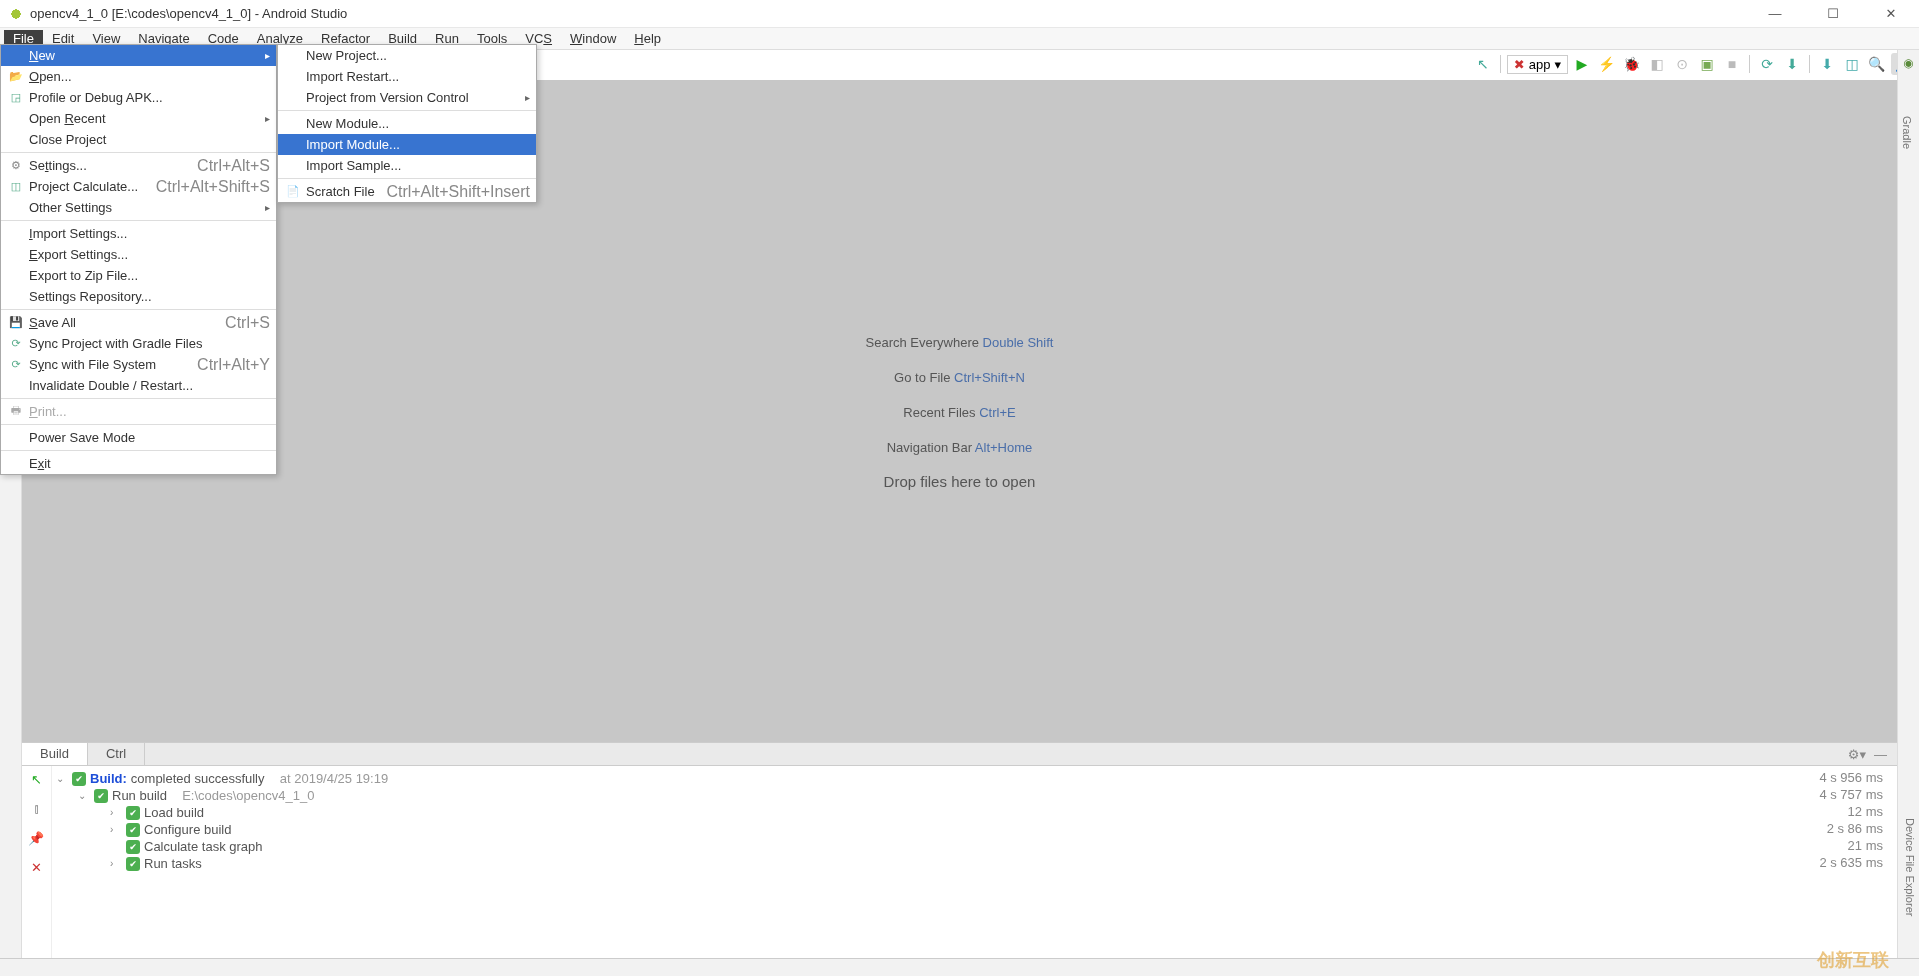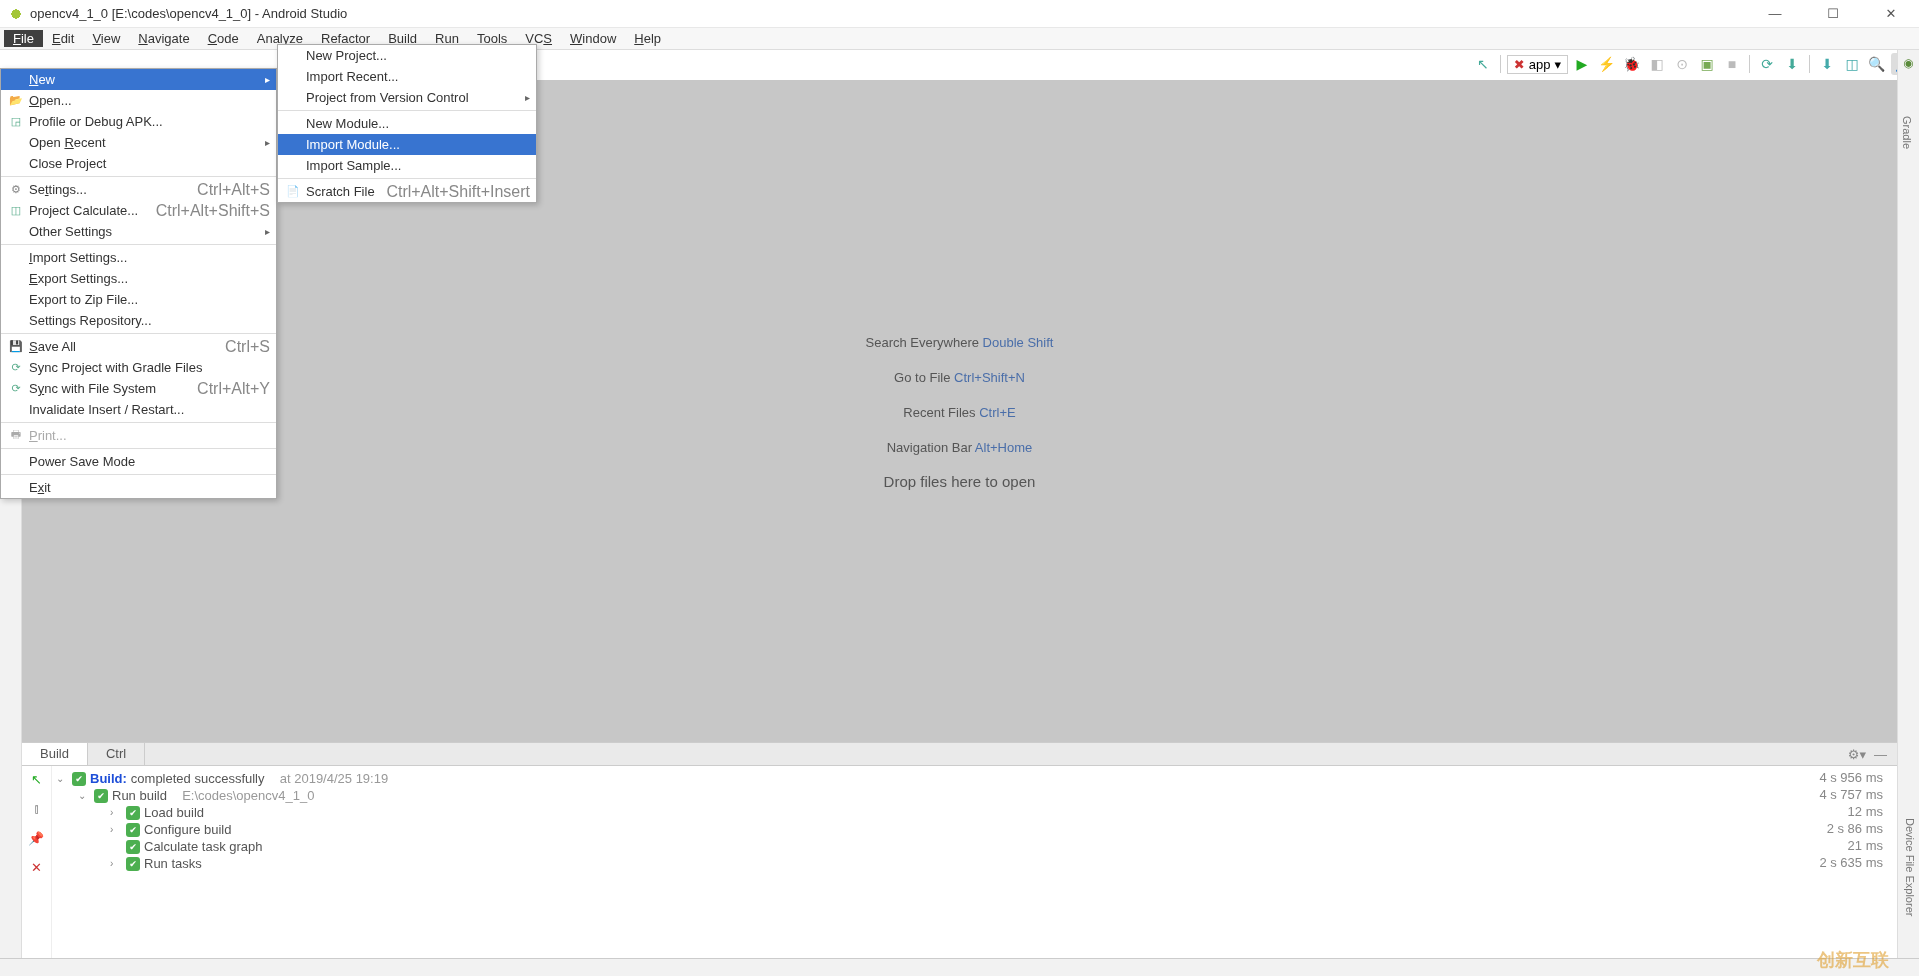--- a/index.html
+++ b/index.html
@@ -19,21 +19,21 @@
 .toolbar .appsel { border: 1px solid #ccc; padding: 1px 6px; display: flex; align-items: center; gap: 4px; font-size: 12px; }
 .content { position: absolute; top: 80px; left: 22px; right: 22px; bottom: 234px; background: #c7c7c7; display: flex; flex-direction: column; align-items: center; justify-content: center; gap: 18px; }
 .content .line { color: #555; font-size: 15px; }
 .content .line .kbd { color: #4a6ea9; }
 .left-gutter { position: absolute; left: 0; top: 80px; width: 22px; bottom: 0; background: #f2f2f2; border-right: 1px solid #ddd; }
 .right-gutter { position: absolute; right: 0; top: 50px; width: 22px; bottom: 0; background: #f2f2f2; border-left: 1px solid #ddd; }
 .right-gutter .vlabel { writing-mode: vertical-rl; color: #777; font-size: 11px; margin-top: 44px; margin-left: 3px; }
 .right-gutter .gicon { width: 16px; height: 16px; margin: 6px auto; font-size: 12px; text-align: center; color: #5a8a3a; }
 .left-gutter .vlabel { writing-mode: vertical-rl; transform: rotate(180deg); color: #777; font-size: 11px; margin: 12px auto; }
 .left-gutter .vicon { width: 14px; height: 14px; margin: 4px auto; font-size: 11px; text-align: center; }
-.dropdown1 { position: absolute; top: 44px; left: 0; width: 277px; background: #fff; border: 1px solid #aaa; box-shadow: 2px 2px 6px rgba(0,0,0,0.2); z-index: 10; margin-top: 24px; }
+.dropdown1 { position: absolute; top: 44px; left: 0; width: 277px; background: #fff; border: 1px solid #aaa; box-shadow: 2px 2px 6px rgba(0,0,0,0.2); z-index: 10; }
 .dropdown2 { position: absolute; top: 44px; left: 277px; width: 260px; background: #fff; border: 1px solid #aaa; box-shadow: 2px 2px 6px rgba(0,0,0,0.2); z-index: 11; }
 .dditem { height: 21px; display: flex; align-items: center; padding: 0 6px; color: #333; position: relative; }
 .dditem.sel { background: #3874d0; color: #fff; }
 .dditem .icon { width: 18px; height: 16px; margin-right: 4px; display: inline-flex; align-items: center; justify-content: center; font-size: 11px; }
 .dditem .lbl { flex: 1; }
 .dditem .kbd { font-size: 16px; color: #888; }
 .dditem .sub { position: absolute; right: 6px; font-size: 10px; color: #666; }
 .dditem.sel .sub { color: #fff; }
 .dditem .ul { text-decoration: underline; }
 .ddsep { height: 1px; background: #ddd; margin: 2px 0; }
@@ -201,21 +201,21 @@
       <span class="icon" style="color:#5a8">⟳</span>
       <span class="lbl">Sync Project with Gradle Files</span>
     </div>
   <div class="dditem">
       <span class="icon" style="color:#5a8">⟳</span>
       <span class="lbl">S<span class="ul">y</span>nc with File System</span>
       <span class="kbd">Ctrl+Alt+Y</span>
     </div>
   <div class="dditem">
       <span class="icon"></span>
-      <span class="lbl">Invalidate Insert / Restart...</span>
+      <span class="lbl">Invalidate Double / Restart...</span>
     </div>
   <div class="ddsep"></div>
   <div class="dditem" style="color:#aaa">
       <span class="icon">🖶</span>
       <span class="lbl"><span class="ul">P</span>rint...</span>
     </div>
   <div class="ddsep"></div>
   <div class="dditem">
       <span class="icon"></span>
       <span class="lbl">Power Save Mode</span>
@@ -227,21 +227,21 @@
     </div>
 </div>
 
 <div class="dropdown2">
   <div class="dditem">
       <span class="icon"></span>
       <span class="lbl">New Project...</span>
     </div>
   <div class="dditem">
       <span class="icon"></span>
-      <span class="lbl">Import Recent...</span>
+      <span class="lbl">Import Restart...</span>
     </div>
   <div class="dditem">
       <span class="icon"></span>
       <span class="lbl">Project from Version Control</span>
       <span class="sub">▸</span>
     </div>
   <div class="ddsep"></div>
   <div class="dditem">
       <span class="icon"></span>
       <span class="lbl">New Module...</span>

